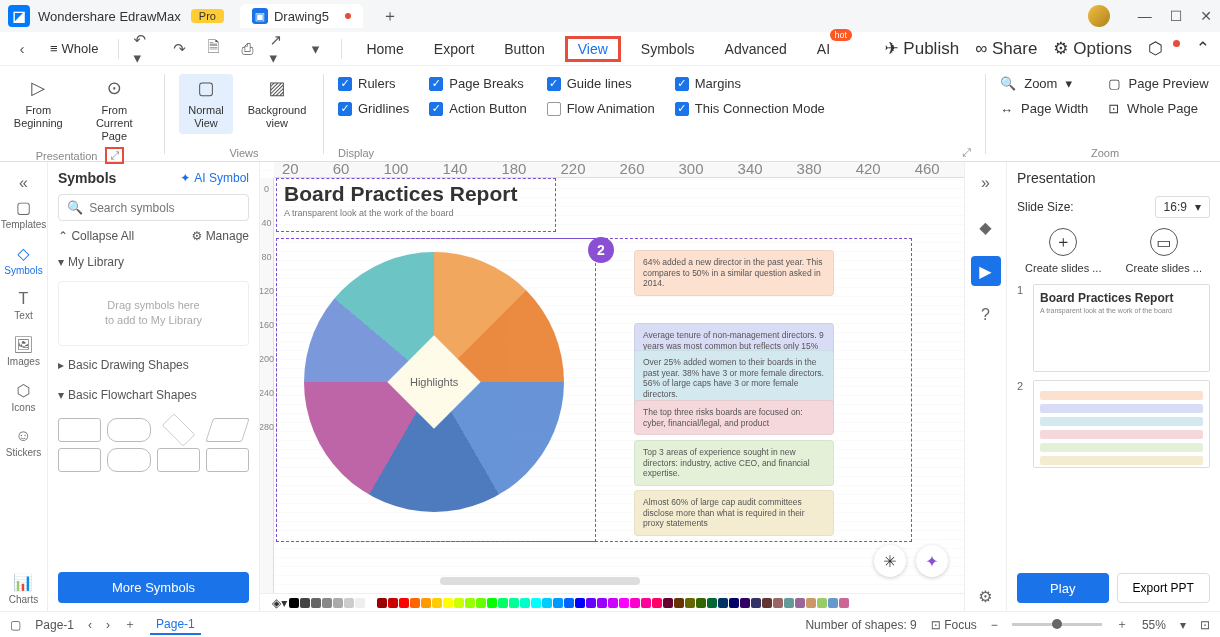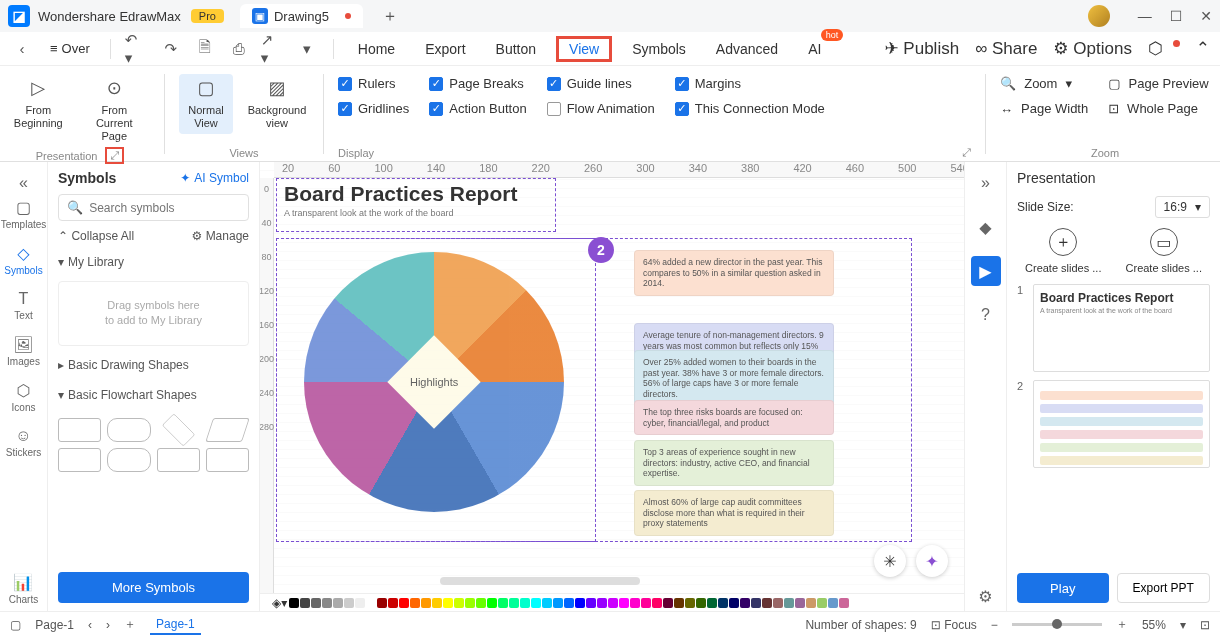--- a/index.html
+++ b/index.html
@@ -68,21 +68,21 @@
 .shapes-grid { display:grid; grid-template-columns: repeat(4,1fr); gap:6px; padding:4px 0;}
 .shape { height:24px; border:1px solid #bbb; border-radius:3px; background:#fff;}
 .shape.round { border-radius:10px; }
 .shape.diamond { transform:rotate(45deg) scale(0.7); }
 .shape.para { transform: skewX(-18deg) scaleX(0.85); }
 .more-btn { background:#1a73e8; color:#fff; border:none; border-radius:4px; padding:8px; font-size:13px; margin-top:auto;}
 
 
 .canvas-wrap { flex:1; position:relative; background: repeating-linear-gradient(0deg, #fff, #fff 8px, #f3f3f3 8px, #f3f3f3 9px), repeating-linear-gradient(90deg, #fff, #fff 8px, #f3f3f3 8px, #f3f3f3 9px); overflow:hidden;}
 .canvas-wrap::before { content:""; position:absolute; inset:0; background: linear-gradient(90deg, rgba(255,255,255,0.6), rgba(255,255,255,0.6)); pointer-events:none;}
-.ruler-h { position:absolute; top:0; left:14px; right:0; height:16px; background:#f8f8f8; border-bottom:1px solid #ddd; font-size:11px; color:#888; display:flex; gap:34px; padding-left:8px; align-items:flex-start; z-index:3;}
+.ruler-h { position:absolute; top:0; left:14px; right:0; height:16px; background:#f8f8f8; border-bottom:1px solid #ddd; font-size:15px; color:#888; display:flex; gap:34px; padding-left:8px; align-items:flex-end; z-index:3;}
 .ruler-v { position:absolute; top:16px; left:0; width:14px; bottom:0; background:#f8f8f8; border-right:1px solid #ddd; font-size:9px; color:#888; display:flex; flex-direction:column; gap:24px; padding-top:6px; align-items:center; z-index:3;}
 .artboard { position:absolute; top:20px; left:24px; width:640px; height:420px; z-index:2;}
 .dash-sel { position:absolute; border:1.5px dashed #7a4fd2; }
 .title-box { position:absolute; top:0; left:0; width:260px;}
 .title-box h1 { font-size:21px; font-weight:700; color:#333; }
 .title-box p { font-size:9px; color:#777; margin-top:2px;}
 .pie { position:absolute; top:70px; left:20px; width:260px; height:260px; border-radius:50%; background: conic-gradient(#f0a050 0 45deg, #e98030 45deg 90deg, #5b8bd4 90deg 150deg, #4070b8 150deg 210deg, #b858a0 210deg 270deg, #7090d8 270deg 310deg, #60c0c0 310deg 360deg); display:flex; align-items:center; justify-content:center; opacity:0.92;}
 .pie-center { width:66px; height:66px; background:#fefbe8; transform:rotate(45deg); display:flex; align-items:center; justify-content:center;}
 .pie-center span { transform:rotate(-45deg); font-size:11px; color:#555;}
 .badge-2 { position:absolute; top:55px; left:304px; width:26px; height:26px; border-radius:50%; background:#8a4fd2; color:#fff; display:flex; align-items:center; justify-content:center; font-size:14px; font-weight:600; z-index:5;}
@@ -147,21 +147,21 @@
   <div class="win-btns">
     <div class="avatar"></div>
     <span>—</span>
     <span>☐</span>
     <span>✕</span>
   </div>
 </div>
 
 <div class="qat">
   <div class="qat-btn">‹</div>
-  <div class="file-btn">≡ <span>Over</span></div>
+  <div class="file-btn">≡ <span>Whole</span></div>
   <div class="menu-sep"></div>
   <div class="qat-btn">↶ ▾</div>
   <div class="qat-btn">↷</div>
   <div class="qat-btn">🗎</div>
   <div class="qat-btn">⎙</div>
   <div class="qat-btn">↗ ▾</div>
   <div class="qat-btn">▾</div>
   <div class="menu-sep"></div>
   <div class="nav-item">Home</div>
   <div class="nav-item">Export</div>

